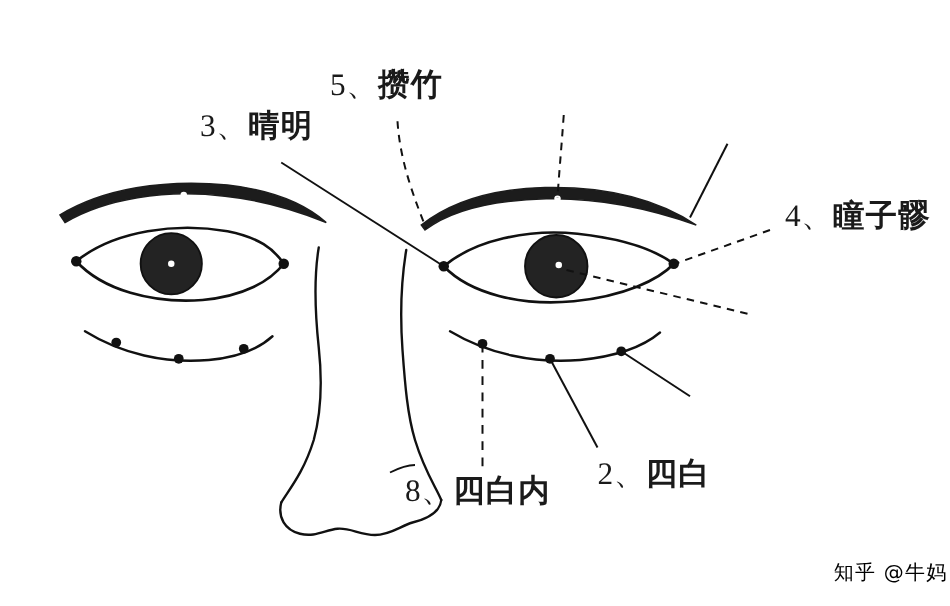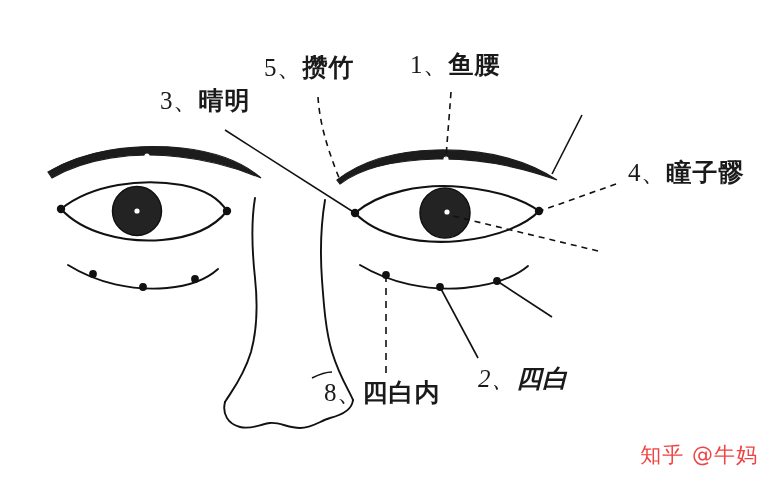--- a/index.html
+++ b/index.html
@@ -37,22 +37,22 @@
   }
   .label .cn {
     font-family: "DejaVu Sans", "Liberation Sans", sans-serif;
     font-weight: 600;
     letter-spacing: 1px;
   }
   #watermark {
     position: absolute;
     right: 14px;
     bottom: 16px;
-    color: #ef4444;
-    font-size: 21px;
+    color: #000000;
+    font-size: 16px;
     font-family: "DejaVu Sans", "Liberation Sans", sans-serif;
     letter-spacing: 1px;
     white-space: nowrap;
   }
 </style>
 </head>
 <body>
 
 <div id="page">
 
@@ -123,36 +123,33 @@
     <path d="M 374,373 L 374,276" fill="none" stroke="#111" stroke-width="1.6" stroke-dasharray="7 6"></path>
 
     <path d="M 300,378 C 308,374 314,372 320,372" fill="none" stroke="#111" stroke-width="1.5"></path>
 
   </svg>
 
   <div class="label" style="left:252px; top:55px;">
     <span class="num">5、</span><span class="cn">攒竹</span>
   </div>
 
-  <div class="label" style="left:398px; top:52px;">
-    <span class="num">1、</span><span class="cn">鱼腰</span>
-  </div>
 
 
   <div class="label" style="left:148px; top:88px;">
     <span class="num">3、</span><span class="cn">晴明</span>
   </div>
 
   <div class="label" style="left:616px; top:160px;text-align:right;">
     <span class="num">4、</span><span class="cn">瞳子髎</span>
   </div>
 
 
 
-  <div class="label" style="left:466px; top:366px;font-style:italic;">
+  <div class="label" style="left:466px; top:366px;">
     <span class="num">2、</span><span class="cn">四白</span>
   </div>
 
   <div class="label" style="left:312px; top:380px;">
     <span class="num">8、</span><span class="cn">四白内</span>
   </div>
 
   <div id="watermark">知乎 @牛妈</div>
 
 </div>

